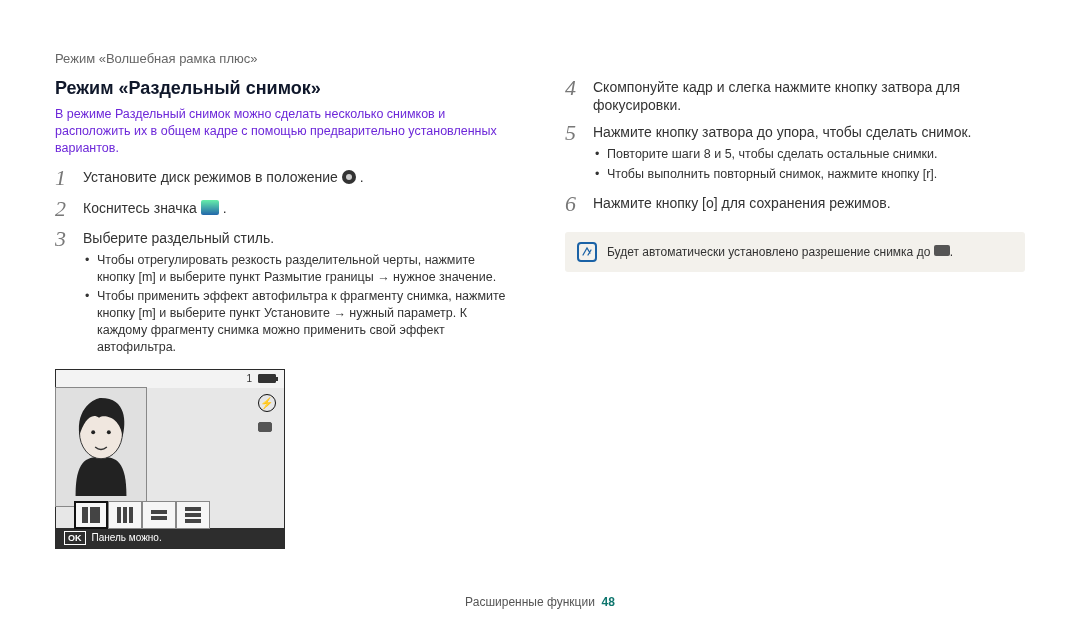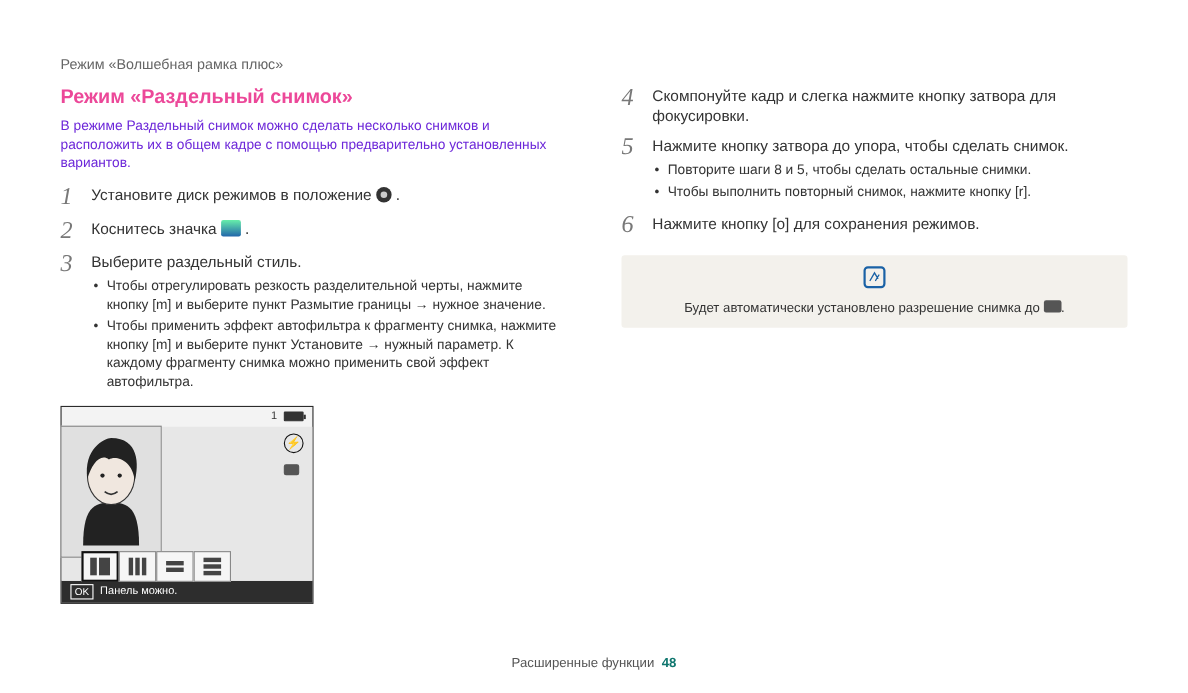--- a/index.html
+++ b/index.html
@@ -23,21 +23,21 @@
   }
   .columns {
     display: flex;
     gap: 50px;
   }
   .col {
     flex: 1;
     min-width: 0;
   }
   .section-title {
-    color: #ec4899;
+    color: #0f172a;
     font-weight: 700;
     font-size: 18px;
     margin-bottom: 6px;
   }
   .intro {
     font-size: 12.5px;
     color: #6d28d9;
     margin-bottom: 10px;
   }
   .step-list {
@@ -197,35 +197,34 @@
     font-size: 10px;
     padding: 3px 8px;
     display: flex;
     align-items: center;
     gap: 6px;
   }
   .ok-badge {
     border: 1px solid #fff;
     padding: 0 3px;
     font-size: 9px;
-    font-weight: 400;
+    font-weight: 700;
     text-align: right;
   }
 
   
   .note-box {
     display: flex;
     align-items: center;
     gap: 10px;
     background: #f3f1ec;
     border-radius: 3px;
     padding: 10px 12px;
     margin-top: 16px;
     font-size: 12px;
-    flex-direction: column;
   }
   .note-ico {
     width: 20px; height: 20px;
     border: 2px solid #1a62a6;
     border-radius: 4px;
     display: flex;
     align-items: center;
     justify-content: center;
   }
   .note-ico svg { width: 12px; height: 12px; }

